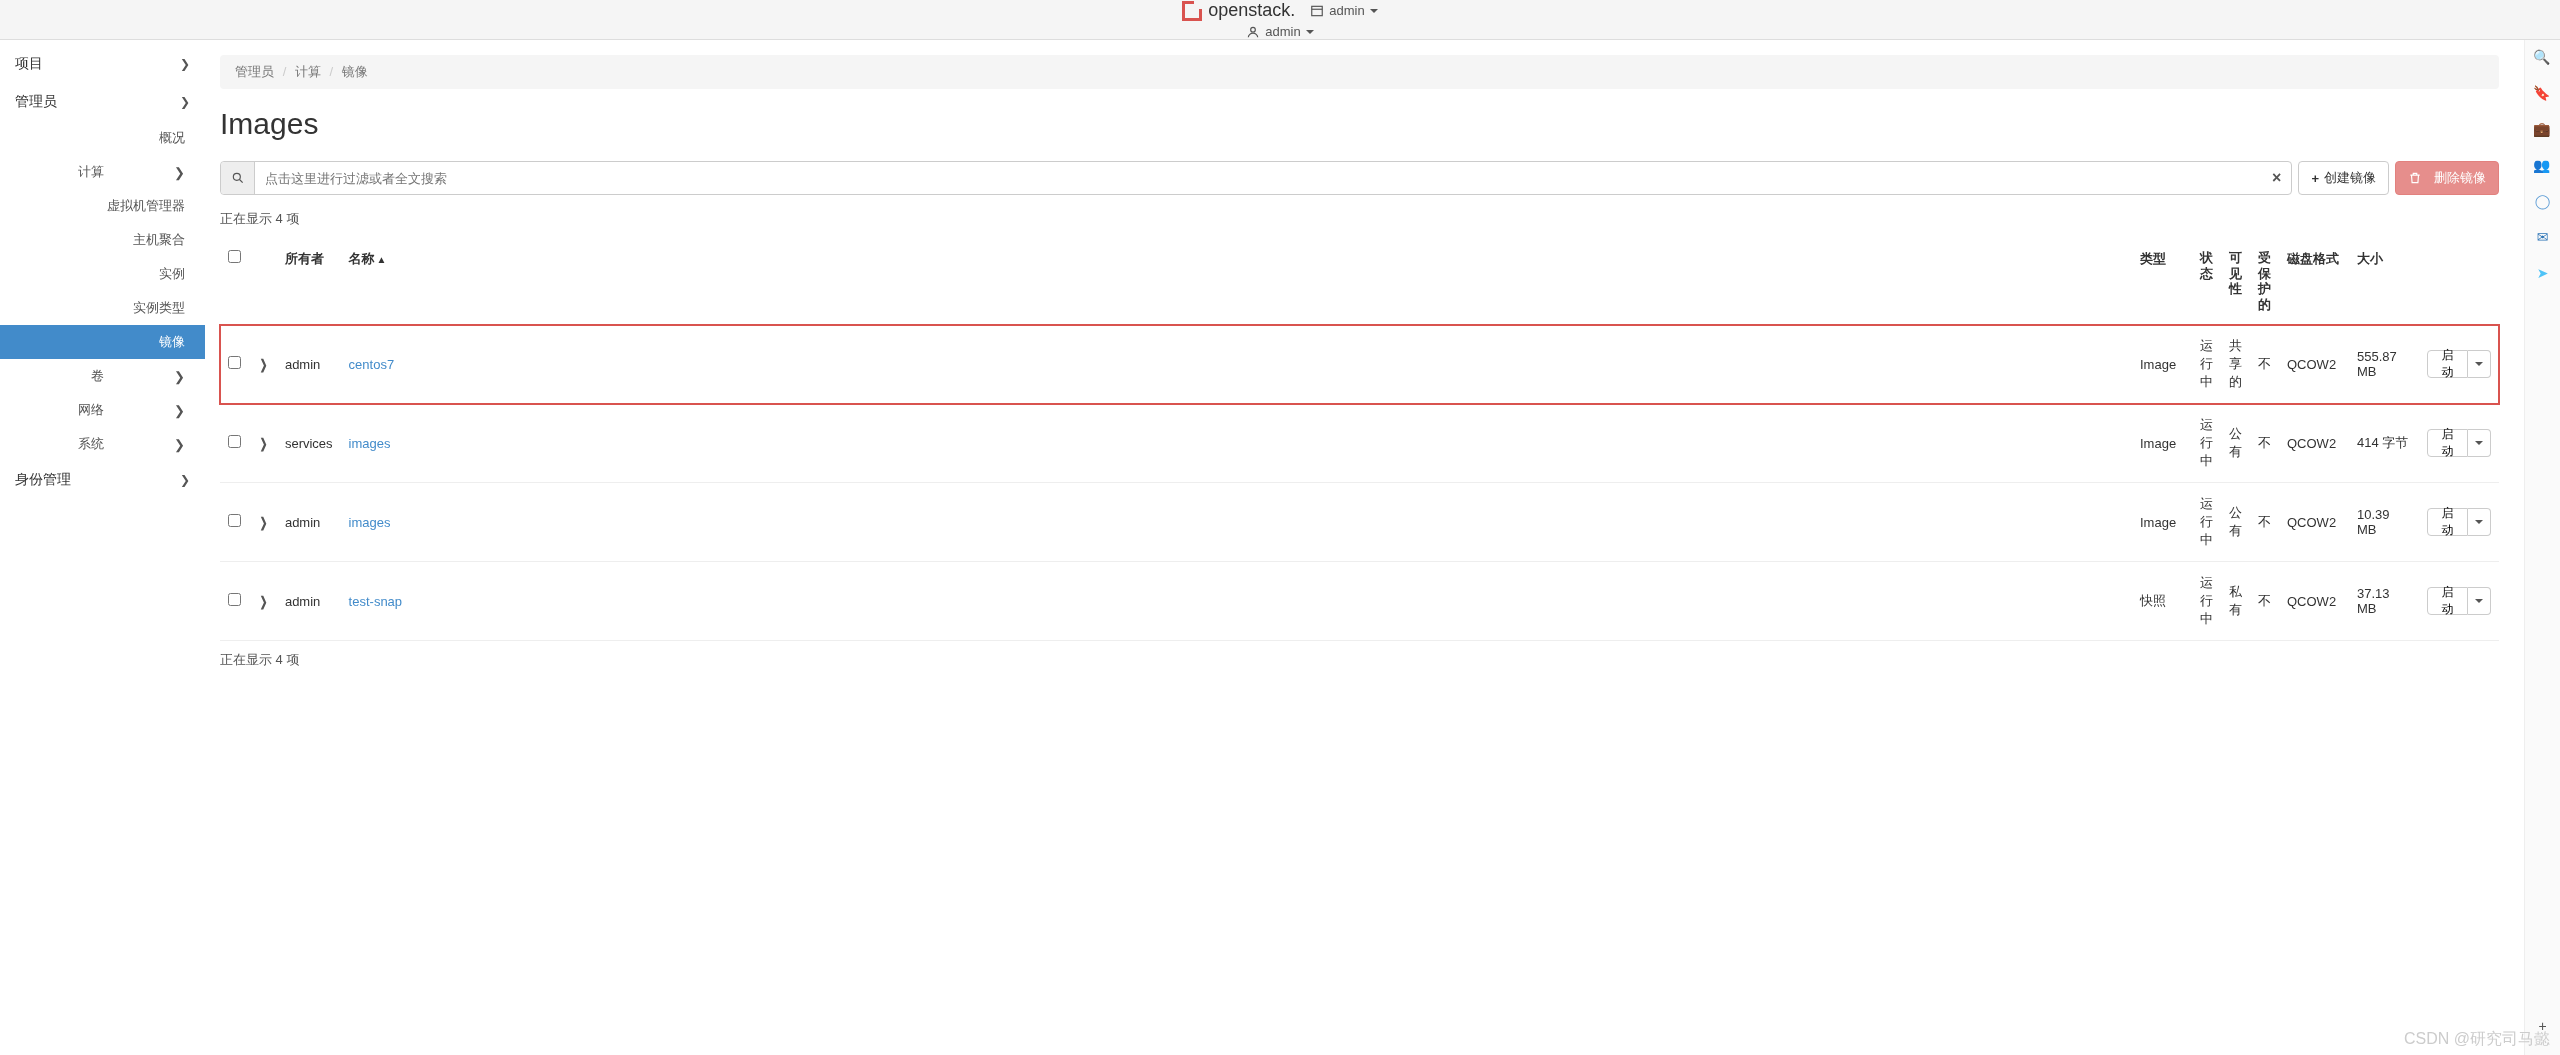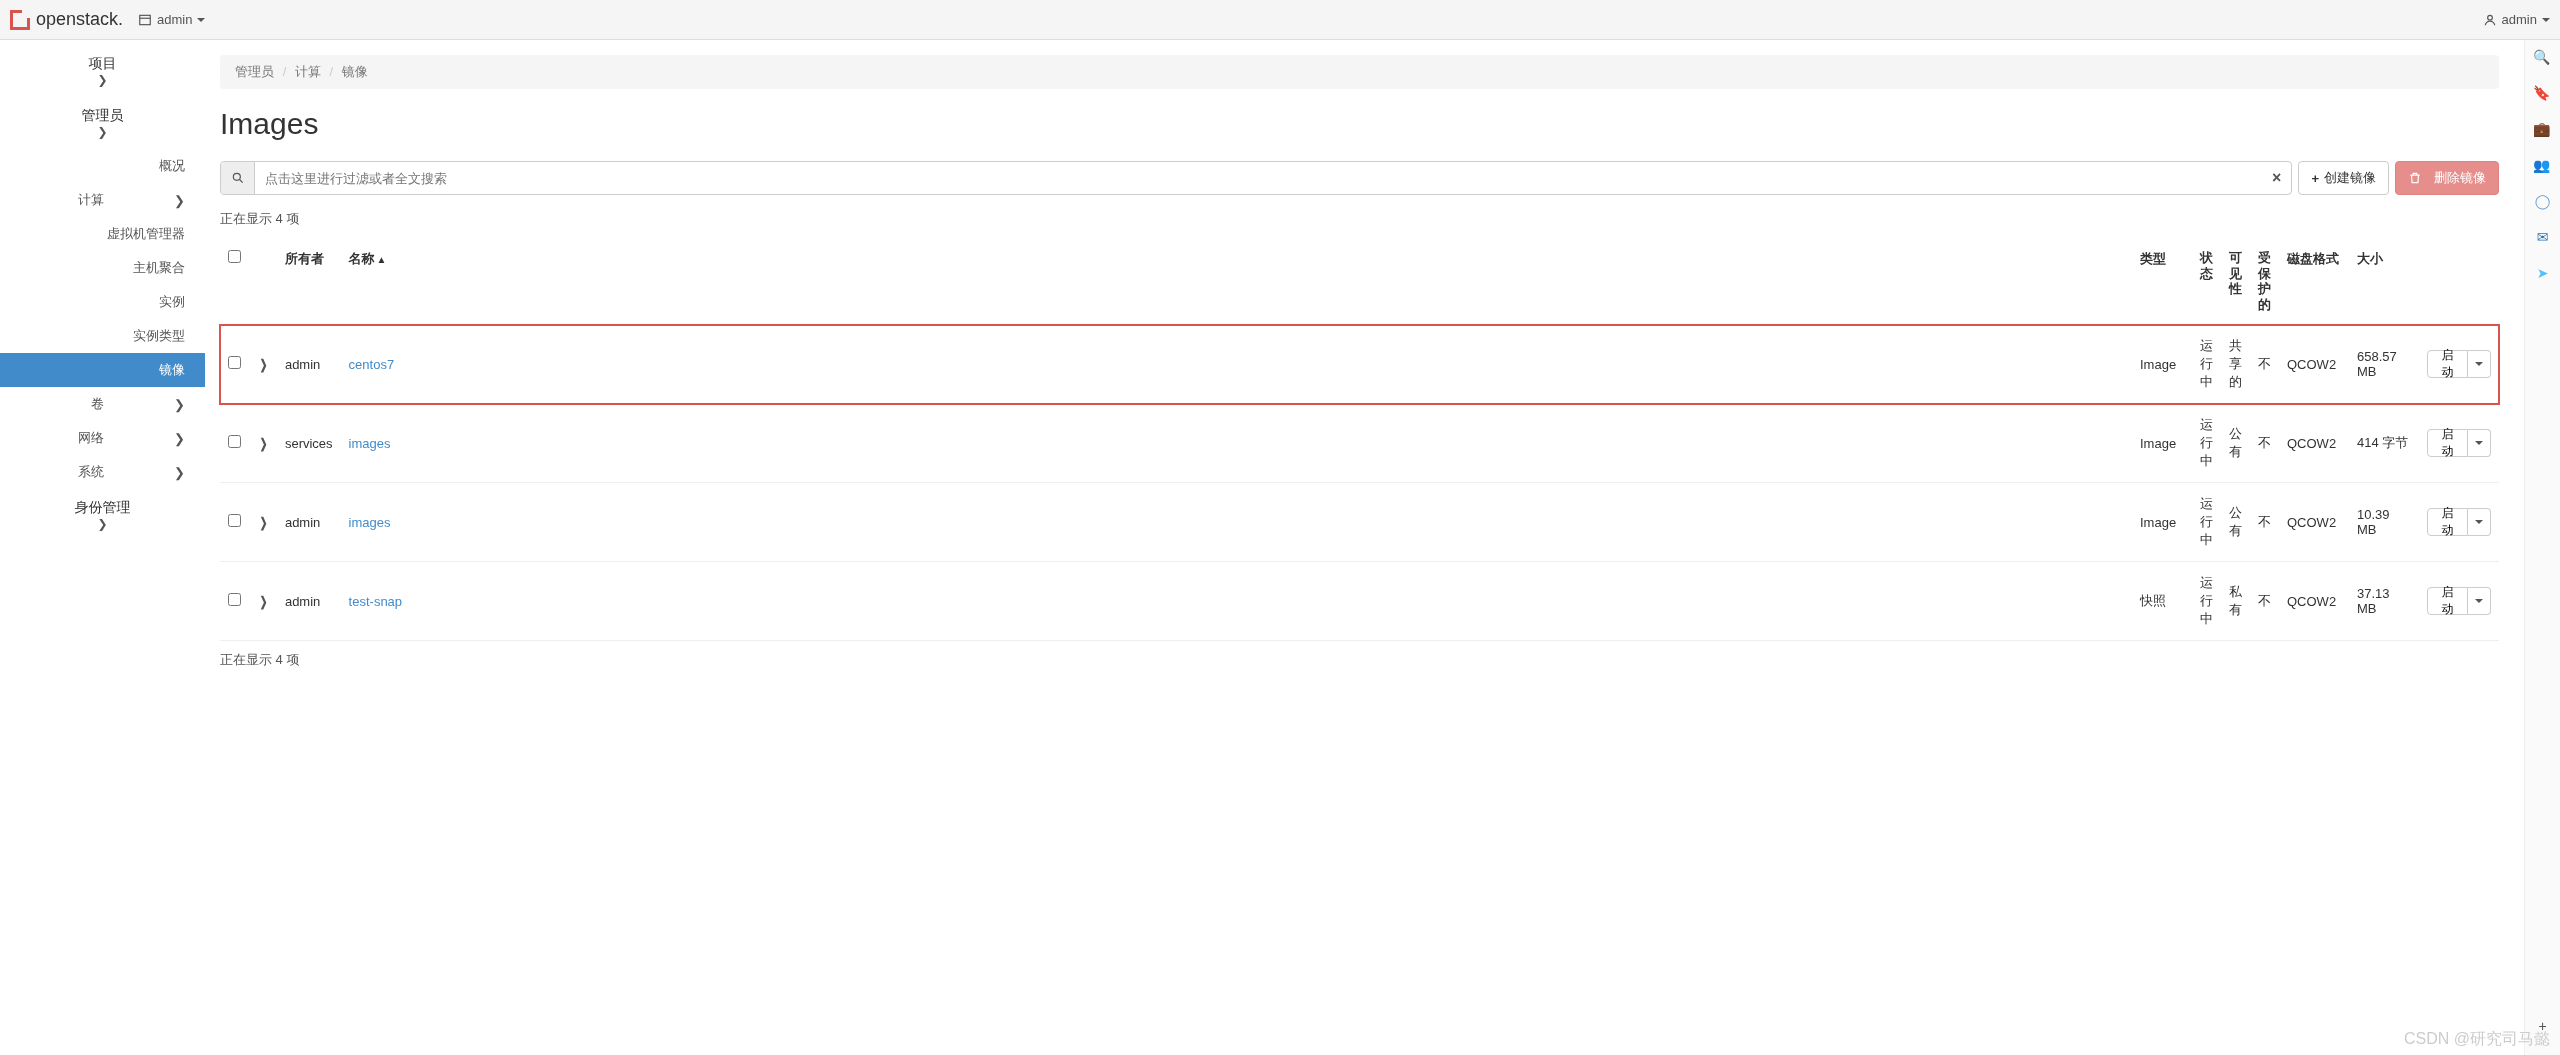--- a/index.html
+++ b/index.html
@@ -1,26 +1,26 @@
 <!DOCTYPE html>
 <html><head>
 <meta charset="utf-8">
 <style>
 * { box-sizing: border-box; margin: 0; padding: 0; }
 body { font-family: "Helvetica Neue", Helvetica, Arial, sans-serif; font-size: 13px; color: #333; background: #fff; }
-.topbar { height: 40px; background: #f5f5f5; border-bottom: 1px solid #ddd; display: flex; align-items: center; padding: 0 10px; justify-content: space-between; }
+.topbar { height: 40px; background: #f5f5f5; border-bottom: 1px solid #ddd; display: flex; align-items: center; padding: 0 10px; justify-content: space-between; flex-direction: column; }
 .topbar-left { display: flex; align-items: center; gap: 15px; }
 .logo { display: flex; align-items: center; gap: 6px; font-size: 18px; color: #333; }
 .logo-icon { width: 20px; height: 20px; border: 3px solid #d9534f; position: relative; }
 .logo-icon::after { content: ""; position: absolute; top: -3px; right: -3px; width: 8px; height: 8px; background: #f5f5f5; }
 .project-selector, .user-menu { display: flex; align-items: center; gap: 5px; cursor: pointer; color: #555; font-size: 13px; }
 .caret { display: inline-block; width: 0; height: 0; border-left: 4px solid transparent; border-right: 4px solid transparent; border-top: 4px solid #555; vertical-align: middle; }
 .layout { display: flex; }
 .sidebar { width: 205px; flex-shrink: 0; padding-top: 5px; }
-.side-item { display: flex; align-items: center; justify-content: space-between; padding: 10px 15px; cursor: pointer; color: #333; font-size: 14px; flex-direction: column; }
+.side-item { display: flex; align-items: center; justify-content: space-between; padding: 10px 15px; cursor: pointer; color: #333; font-size: 14px; }
 .side-item .chev { font-size: 12px; color: #555; }
 .side-sub { text-align: right; padding: 8px 20px 8px 10px; cursor: pointer; color: #555; font-size: 13px; }
 .side-sub.has-chev { display: flex; justify-content: flex-end; align-items: center; gap: 70px; }
 .side-sub.active { background: #428bca; color: #fff; }
 .main { flex: 1; padding: 15px 25px 15px 15px; min-width: 0; }
 .breadcrumb { background: #f5f5f5; border-radius: 4px; padding: 8px 15px; color: #777; font-size: 13px; }
 .breadcrumb .sep { margin: 0 5px; color: #ccc; }
 h1.page-title { font-size: 30px; font-weight: 400; margin: 18px 0 20px; color: #333; }
 .toolbar { display: flex; gap: 6px; margin-bottom: 15px; }
 .search-wrap { flex: 1; display: flex; border: 1px solid #ccc; border-radius: 4px; background: #fff; height: 34px; align-items: center; }
@@ -174,21 +174,21 @@
             <tr class="row-highlight">
               <td><input type="checkbox" class="cb" style=""></td>
               <td><span class="expand">❯</span></td>
               <td>admin</td>
               <td><span class="link">centos7</span></td>
               <td>Image</td>
               <td>运行中</td>
               <td>共享的</td>
               <td>不</td>
               <td>QCOW2</td>
-              <td>658.57 MB</td>
+              <td>555.87 MB</td>
               <td>
                 <div class="btn-group">
                   <button class="btn-sm">启动</button>
                   <button class="btn-sm">
                     <span class="caret"></span>
                   </button>
                 </div>
               </td>
             </tr>
             <tr>

